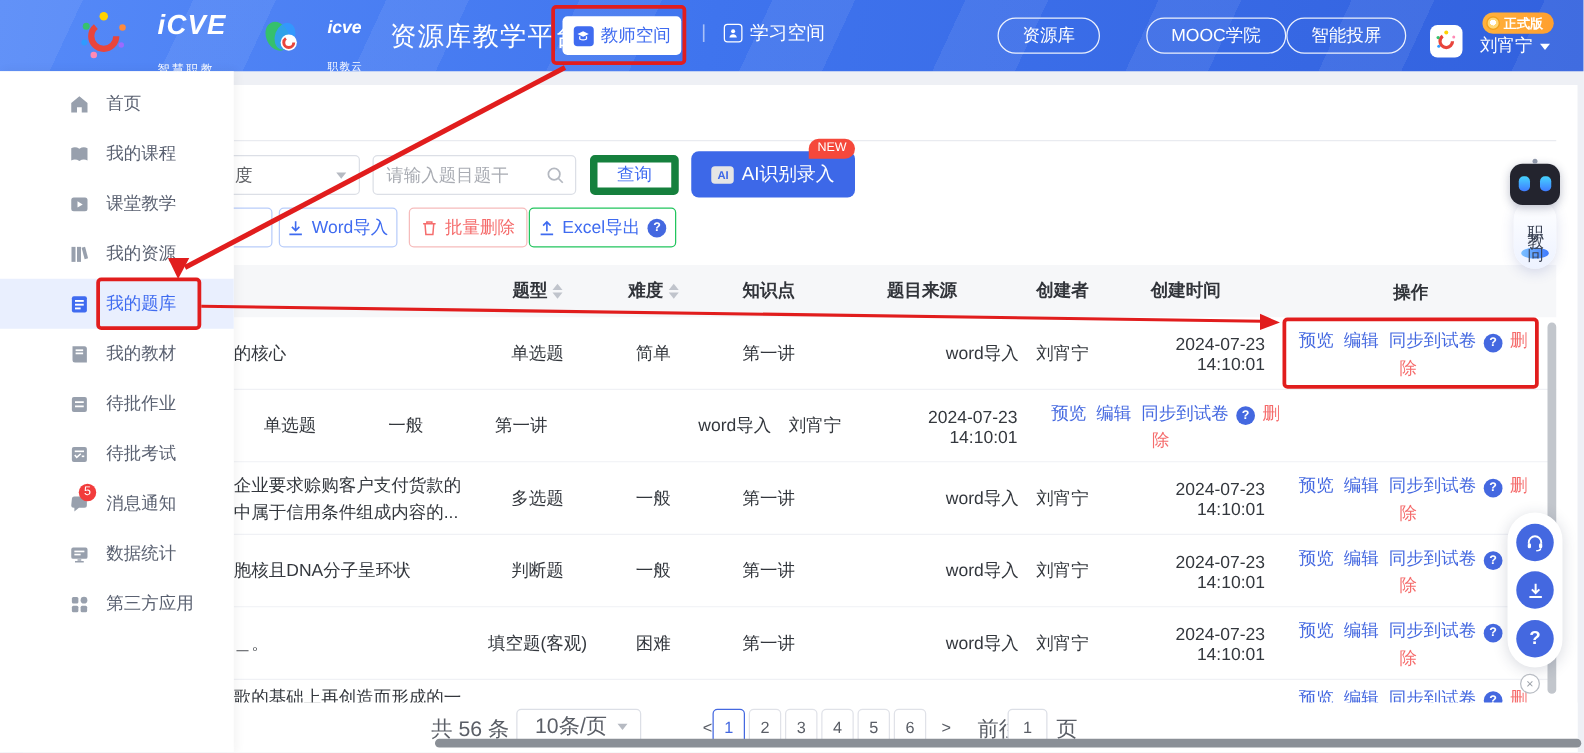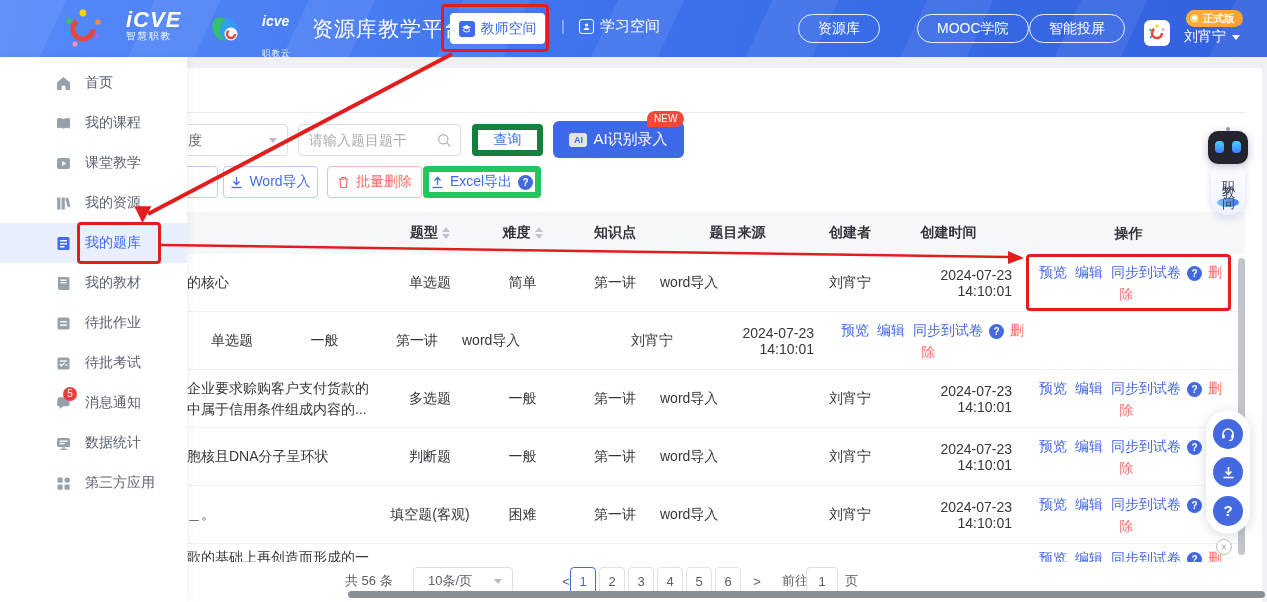--- a/index.html
+++ b/index.html
@@ -8,21 +8,21 @@
   .abs{position:absolute}
   .page{position:relative;width:1267px;height:602px;overflow:hidden;background:#eef0f5}
 
   
   .hdr{position:absolute;left:0;top:0;width:1267px;height:57px;z-index:15;color:#fff;
     background:linear-gradient(100deg,#568af8 0%,#3f74ee 45%,#3261de 100%)}
   .hdr::before{content:"";position:absolute;inset:0;
     background:repeating-linear-gradient(115deg,rgba(255,255,255,.07) 0 60px,rgba(255,255,255,0) 60px 140px)}
   .logo1-text{position:absolute;left:126px;top:9px;line-height:1}
   .logo1-title{font-size:22px;font-weight:bold;font-style:italic;letter-spacing:1px}
-  .logo1-sub{font-size:9.5px;letter-spacing:2px;margin-top:0}
+  .logo1-sub{font-size:9.5px;letter-spacing:2px;margin-top:20px}
   .logo2-text{position:absolute;left:262px;top:14px;line-height:1}
   .logo2-title{font-size:14px;font-weight:bold;font-style:italic}
   .logo2-sub{font-size:8.5px;margin-top:21px;letter-spacing:1px}
   .plat-title{position:absolute;left:312px;top:15px;font-size:21px;letter-spacing:1px}
   .teacher-btn{position:absolute;left:450px;top:13px;width:95px;height:31px;background:#fff;border:none;
     border-radius:4px;color:#3f6bf0;font-size:14px;display:flex;align-items:center;justify-content:center;gap:6px;cursor:pointer}
   .t-ico{width:16px;height:16px;background:#3f6bf0;border-radius:3px;display:flex;align-items:center;justify-content:center}
   .hdr-sep{position:absolute;left:561px;top:17px;color:rgba(255,255,255,.55);font-size:15px}
   .student-link{position:absolute;left:579px;top:17px;display:flex;align-items:center;gap:6px;font-size:15px;color:#fff;cursor:pointer}
   .s-ico{width:15px;height:15px;border:1.4px solid #fff;border-radius:3px;display:flex;align-items:center;justify-content:center}
@@ -63,51 +63,51 @@
     display:inline-flex;align-items:center;justify-content:center;gap:6px;font-family:inherit}
   .btn-query{left:472px;top:124px;width:71px;border:6px solid #15803d;color:#3f6bf0}
   .btn-ai{left:553px;top:121px;width:131px;height:37px;background:#3d68e8;border:none;border-radius:6px;color:#fff;font-size:15px}
   .ai-chip{width:18px;height:14px;background:#e5e5e5;border-radius:3px;color:#3d68e8;font-size:9px;font-weight:bold;
     display:inline-flex;align-items:center;justify-content:center}
   .badge-new{position:absolute;left:647px;top:111px;z-index:3;background:#f5483b;color:#fff;font-size:10px;font-weight:normal;
     height:16px;line-height:16px;padding:0 7px;border-radius:8px 8px 8px 0}
   .btn-frag{left:150px;top:166px;width:68px;border:1px solid #b9cdfa}
   .btn-word{left:223px;top:166px;width:95px;border:1px solid #b9cdfa;color:#3f6bf0}
   .btn-del{left:327px;top:166px;width:95px;border:1px solid #f6bcbc;color:#f56c6c}
-  .btn-excel{left:423px;top:166px;width:118px;border:6px solid #22c55e;color:#3f6bf0}
+  .btn-excel{left:423px;top:166px;width:118px;border:1px solid #22c55e;color:#3f6bf0}
   .help-dot{display:inline-block;width:15px;height:15px;border-radius:50%;background:#4468e0;color:#fff;
     font-size:10px;line-height:15px;text-align:center;font-weight:bold}
 
   
   .thead{position:absolute;left:187px;top:212px;width:1058px;height:42px;background:#f6f7f9;z-index:2;
     display:flex;align-items:center;font-size:14px;font-weight:bold;color:#31343a}
   .trow{position:absolute;left:187px;width:1058px;height:58px;border-bottom:1px solid #f0f1f5;z-index:2;
     display:flex;align-items:center;font-size:14px;color:#33373d;background:#fff}
   .trow-top{align-items:flex-start;padding-top:3px;border-bottom:none}
   .c-stem{width:198px;padding-right:10px;text-align:left;line-height:21px;white-space:pre-line}
   .c-type{width:90px;text-align:center}
   .c-diff{width:95px;text-align:center}
   .c-know{width:90px;text-align:center}
-  .c-src{width:155px;text-align:left}
+  .c-src{width:155px;text-align:right}
   .c-crt{width:70px;text-align:center}
   .c-time{width:127px;text-align:right}
   .c-ops{width:233px;text-align:center;line-height:22px}
   .hcell{display:flex;align-items:center;justify-content:center;gap:4px}
   .sort{display:inline-flex;flex-direction:column;gap:2px;cursor:pointer}
   .sort i{display:block;width:0;height:0;border-left:4px solid transparent;border-right:4px solid transparent}
   .sort .up{border-bottom:5px solid #c0c4cc}
   .sort .dn{border-top:5px solid #c0c4cc}
   .ops-in{display:inline-block;width:192px;vertical-align:middle}
   .lnk{color:#4468e0;cursor:pointer;margin:0 4px}
   .lnk-del{color:#f56c6c;cursor:pointer;margin:0 4px;word-break:break-all}
   .ops-help{margin:0 2px;cursor:pointer}
 
   
   .pgbar{position:absolute;left:18px;top:562px;right:5px;height:40px;background:#fff;z-index:8}
-  .pg{position:absolute;z-index:9;font-size:13px;color:#5a5e66}
+  .pg{position:absolute;z-index:9;font-size:17px;color:#5a5e66}
   .pg-total{left:345px;top:572px}
   .pg-size{left:413px;top:567px;width:100px;height:28px;border:1px solid #dcdfe6;border-radius:4px;background:#fff;
     line-height:26px;padding-left:14px;cursor:pointer}
   .pg-size .chev{top:11px}
   .pg-btn{top:567px;width:26px;height:28px;border:1px solid #e0e2e8;border-radius:4px;background:#fff;color:#5a5e66;
     display:flex;align-items:center;justify-content:center;cursor:pointer;font-size:13px}
   .pg-btn.active{border-color:#4468e0;color:#4468e0}
   .pg-goto-label{left:782px;top:572px}
   .pg-goto{left:806px;top:567px;width:32px;height:28px;border:1px solid #dcdfe6;border-radius:4px;text-align:center;
     font-size:13px;color:#5a5e66;font-family:inherit;z-index:9;position:absolute;background:#fff}

